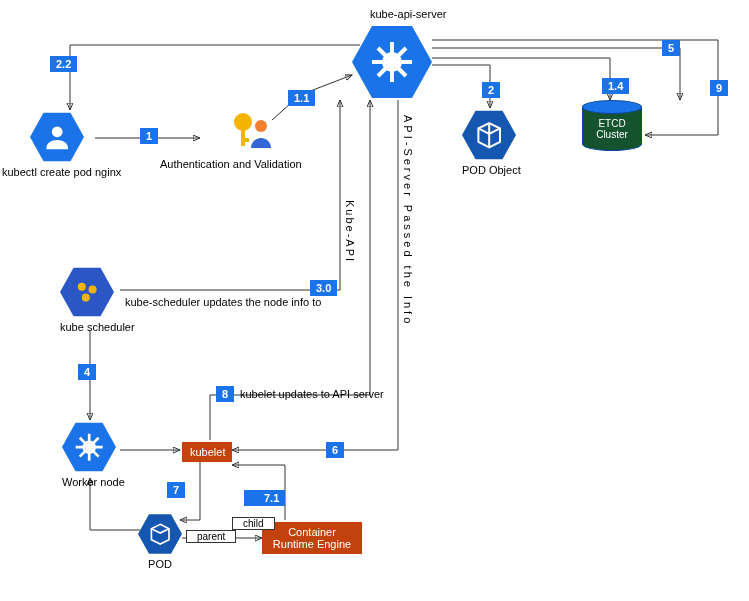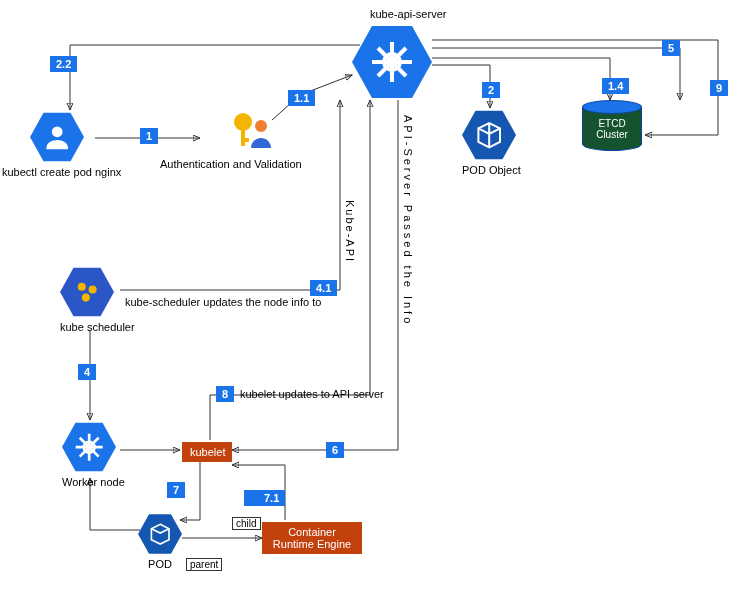--- a/index.html
+++ b/index.html
@@ -103,21 +103,21 @@
   .arrows path, .arrows line {
     stroke: #333;
     stroke-width: 1;
     fill: none;
   }
   .smlabel {
     position:absolute;
     font-size:10px;
     border:1px solid #333;
     background:#fff;
-    padding:0 3px;
+    padding:0 10px;
   }
 </style>
 </head>
 <body>
 
 <div class="canvas">
 
   <svg class="arrows">
     <defs>
       <marker id="ah" markerWidth="8" markerHeight="8" refX="7" refY="3" orient="auto">
@@ -249,34 +249,34 @@
       <svg viewBox="0 0 24 24" fill="none" stroke="#fff" stroke-width="1.5">
           <path d="M12 3l8 4v10l-8 4-8-4V7z"></path>
           <path d="M4 7l8 4 8-4"></path>
         </svg>
     </div>
     <div class="label">POD</div>
   </div>
 
   <div class="box" style="left:262px;top:522px;width:100px;">Container Runtime Engine</div>
 
-  <div class="smlabel" style="left:186px;top:530px;margin-top:28px;">parent</div>
+  <div class="smlabel" style="left:186px;top:530px;">parent</div>
   <div class="smlabel" style="left:232px;top:517px;">child</div>
 
   <div class="edge-label" style="left:344px;top:200px;writing-mode:vertical-rl;letter-spacing:2px;">Kube-API</div>
 
   <div class="edge-label" style="left:402px;top:115px;writing-mode:vertical-rl;letter-spacing:3px;">API-Server Passed the Info</div>
 
   <div class="step" style="left:140px;top:128px;">1</div>
   <div class="step" style="left:288px;top:90px;">1.1</div>
   <div class="step" style="left:482px;top:82px;">2</div>
   <div class="step" style="left:602px;top:78px;">1.4</div>
   <div class="step" style="left:50px;top:56px;">2.2</div>
   <div class="step" style="left:662px;top:40px;">5</div>
   <div class="step" style="left:710px;top:80px;">9</div>
   <div class="step" style="left:78px;top:364px;">4</div>
-  <div class="step" style="left:310px;top:280px;">4.1</div>
+  <div class="step" style="left:310px;top:280px;">3.0</div>
   <div class="step" style="left:326px;top:442px;">6</div>
   <div class="step" style="left:167px;top:482px;">7</div>
   <div class="step" style="left:244px;top:490px;padding-left:20px;">7.1</div>
   <div class="step" style="left:216px;top:386px;">8</div>
 
 </div>
 
 </body></html>

